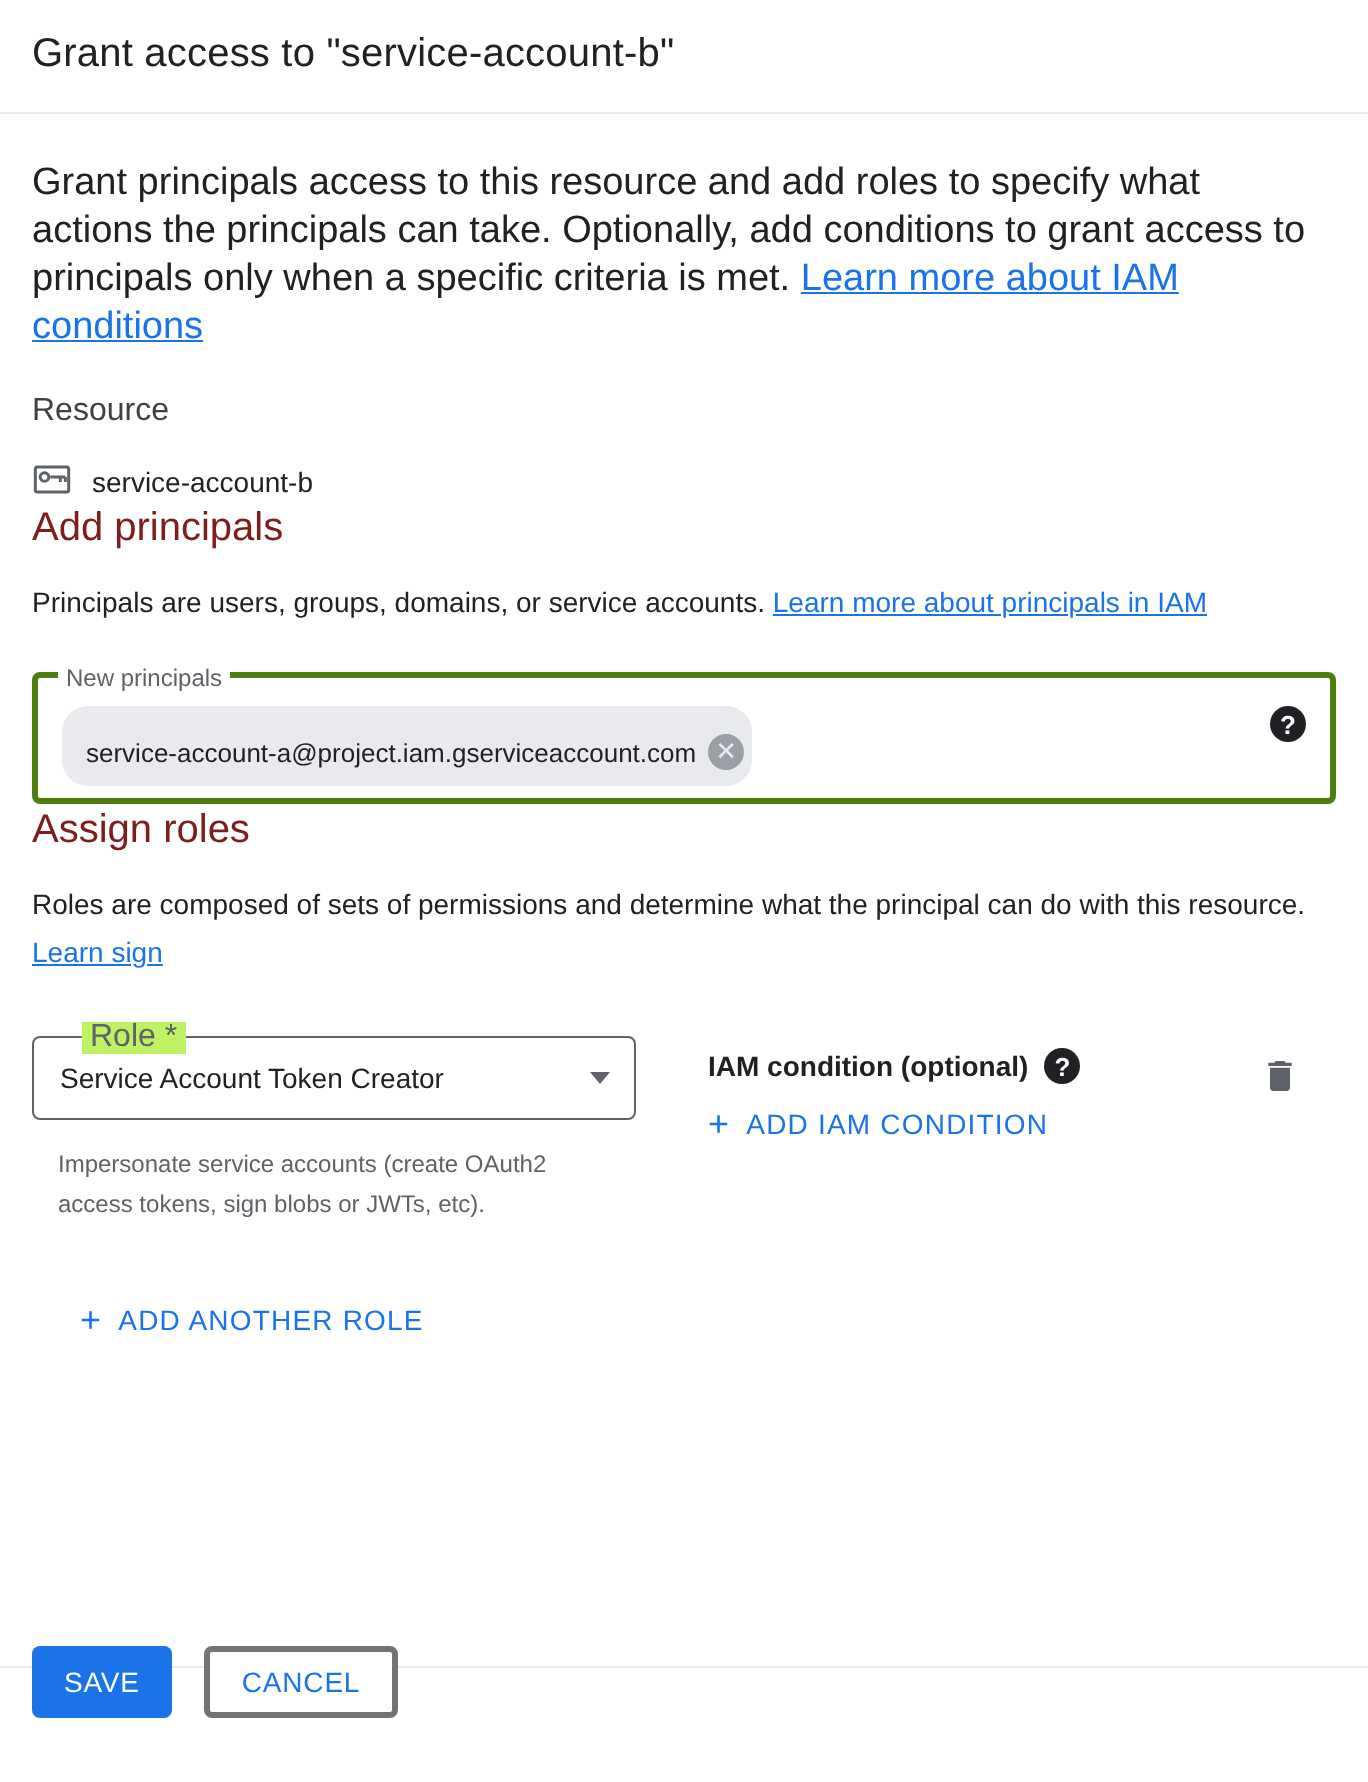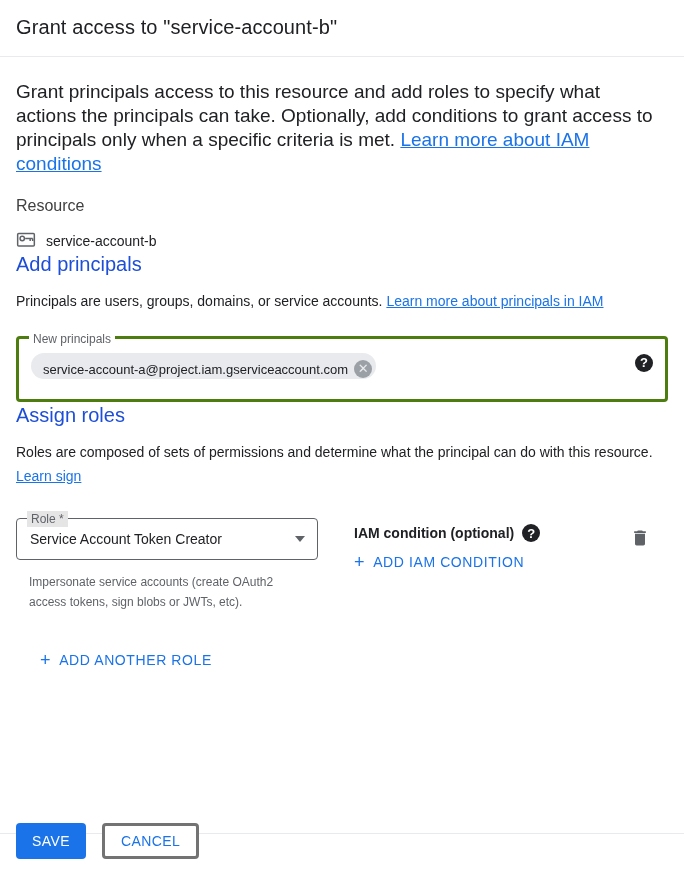--- a/index.html
+++ b/index.html
@@ -75,21 +75,21 @@
     margin-top: 33px;
     font-size: 20px;
     font-weight: 400;
     line-height: 26px;
   }
   h2.big {
     font-size: 20px;
     font-weight: 400;
     line-height: 26px;
     margin: 0;
-    color: #1d4ed8;
+    color: #7f1d1d;
   }
   .principals-desc {
     font-size: 14px;
     line-height: 24px;
     margin-top: 12px;
     max-width: 640px;
   }
   .field-outline {
     position: relative;
     margin-top: 23px;
@@ -104,21 +104,21 @@
     left: 10px;
     background: #ffffff;
     padding: 0 4px;
     font-size: 12px;
     line-height: 16px;
     color: #5f6368;
   }
   .chip {
     display: inline-flex;
     align-items: center;
-    height: 26px;
+    height: 40px;
     background: #e8eaed;
     border-radius: 13px;
     padding: 6px 4px 0 12px;
     font-size: 13px;
     color: #202124;
     max-width: 560px;
   }
   .chip-label { white-space: nowrap; }
   .chip-x {
     margin-left: 6px;
@@ -173,24 +173,24 @@
     padding: 0 36px 0 13px;
     display: flex;
     align-items: center;
     font-size: 14px;
     color: #202124;
     cursor: pointer;
   }
   .select-legend {
     position: absolute;
     top: -8px;
-    left: 10px;
-    background: #e5e5e5;
+    left: 24px;
+    background: #bef264;
     padding: 0 4px;
-    font-size: 12px;
+    font-size: 16px;
     line-height: 16px;
     color: #5f6368;
   }
   .caret {
     position: absolute;
     right: 12px;
     top: 50%;
     transform: translateY(-50%);
     width: 0; height: 0;
     border-left: 5px solid transparent;

